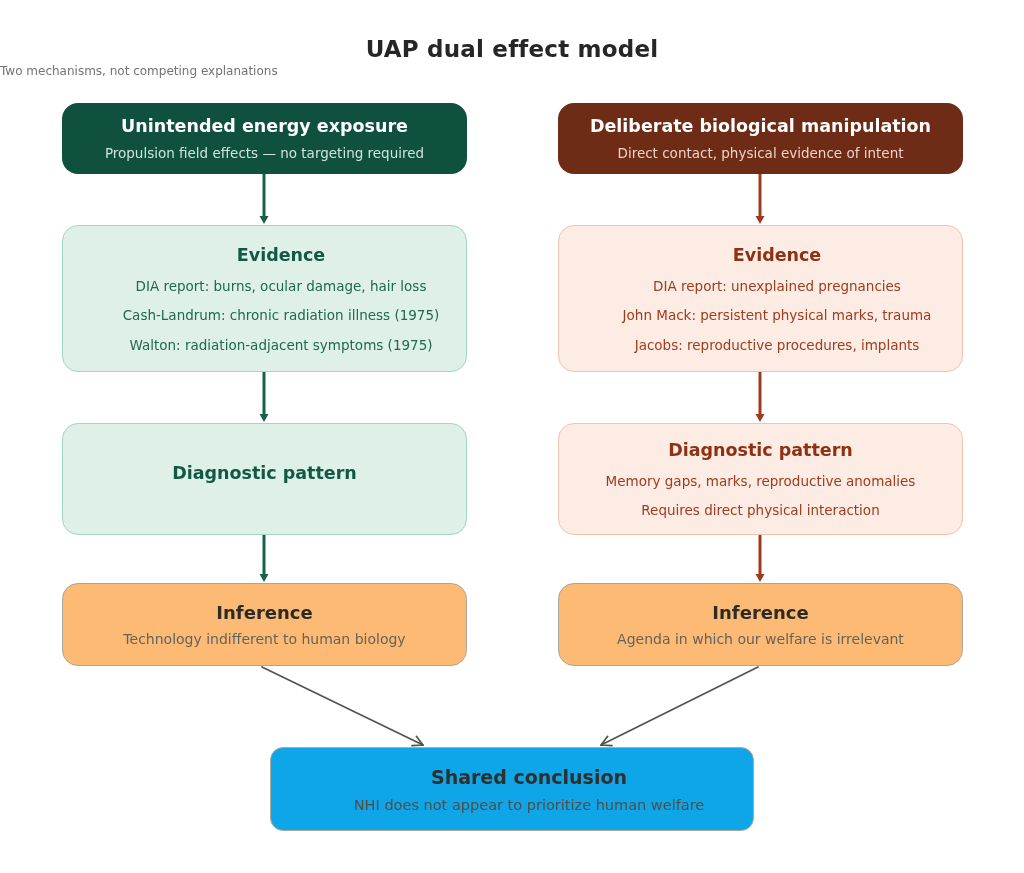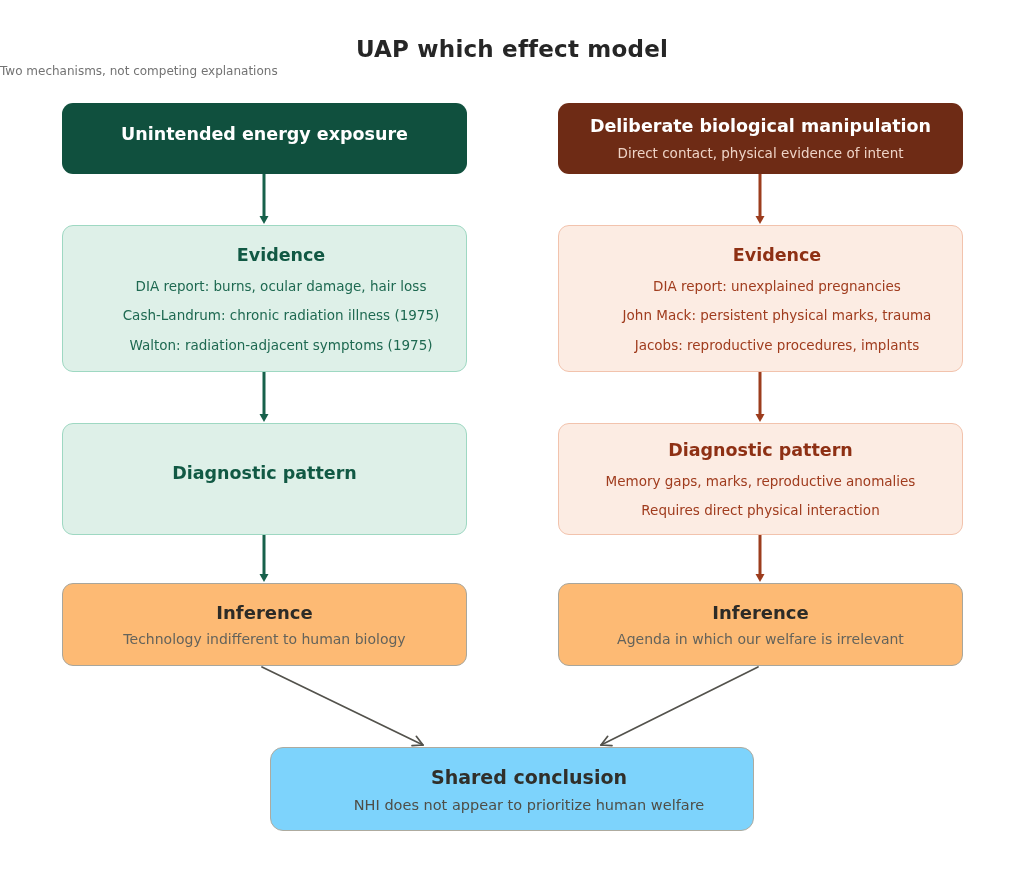--- a/index.html
+++ b/index.html
@@ -9,21 +9,21 @@
   }
   .fig-title {
     position:absolute; top:36px; left:0; width:100%; text-align:center;
     font-size:23px; font-weight:bold; color:#262626; letter-spacing:0.2px;
   }
   .fig-subtitle {
     position:absolute; top:64px; left:0; width:100%; text-align:left;
     font-size:12px; color:#737373;
   }
   .box {
-    position:absolute; box-sizing:border-box; border-radius:11px;
+    position:absolute; box-sizing:border-box; border-radius:16px;
     display:flex; flex-direction:column; align-items:center; justify-content:center;
     text-align:center; padding:6px 14px;
   }
   .col-left  { left:62px;  width:405px; }
   .col-right { left:558px; width:405px; }
 
   .header-box { top:103px; height:71px; }
   .header-box.green { background:#10503e; }
   .header-box.brown { background:#6e2b15; }
   .header-title { font-size:17.5px; font-weight:bold; color:#ffffff; margin-bottom:9px; }
@@ -41,33 +41,33 @@
   .red-light   .section-heading { color:#8e3014; }
   .lines { display:flex; flex-direction:column; gap:13.5px; font-size:13.5px; }
   .green-light .lines { color:#1e6951; }
   .red-light   .lines { color:#a03c1e; }
 
   .inference-box .section-heading { color:#2c2b27; font-size:18px; margin-bottom:8px; }
   .inference-box .body-text { font-size:14px; color:#64635b; }
 
   .conclusion-box {
     left:270px; top:747px; width:484px; height:84px;
-    background:#7dd3fc; border:1.5px solid #aeab9f; border-radius:13px;padding-left:48px;
+    background:#0ea5e9; border:1.5px solid #aeab9f; border-radius:13px;padding-left:48px;
   }
   .conclusion-box .section-heading { color:#302f2a; font-size:19px; margin-bottom:9px; }
   .conclusion-box .body-text { font-size:14.5px; color:#4f4e47; }
 
   .arrow-layer { position:absolute; left:0; top:0; width:1024px; height:873px; pointer-events:none; }
 </style>
 </head>
 <body>
 
 <div class="canvas">
 
-  <div class="fig-title">UAP which effect model</div>
+  <div class="fig-title">UAP dual effect model</div>
   <div class="fig-subtitle">Two mechanisms, not competing explanations</div>
 
   <svg class="arrow-layer" viewBox="0 0 1024 873">
 
     <g stroke="#17614b" fill="#17614b" stroke-width="3">
       <line x1="264" y1="174" x2="264" y2="217"></line>
         <polygon points="259.5,216 268.5,216 264,224" stroke-width="0"></polygon>
       <line x1="264" y1="372" x2="264" y2="415"></line>
         <polygon points="259.5,414 268.5,414 264,422" stroke-width="0"></polygon>
       <line x1="264" y1="535" x2="264" y2="575"></line>
@@ -86,20 +86,21 @@
     <g stroke="#53524c" fill="none" stroke-width="1.7" stroke-linecap="round">
       <path d="M262,667 L423,745"></path>
       <path d="M423,745 l-6.7,-8.7 M423,745 l-11,0.7"></path>
       <path d="M758,667 L601,745"></path>
       <path d="M601,745 l6.7,-8.7 M601,745 l11,0.7"></path>
     </g>
   </svg>
 
   <div class="box header-box green col-left">
     <div class="header-title">Unintended energy exposure</div>
+    <div class="header-sub">Propulsion field effects — no targeting required</div>
   </div>
 
   <div class="box evidence-box green-light col-left">
     <div class="section-heading">Evidence</div>
     <div class="lines">
       <span>DIA report: burns, ocular damage, hair loss</span>
       <span>Cash-Landrum: chronic radiation illness (1975)</span>
       <span>Walton: radiation-adjacent symptoms (1975)</span>
     </div>
   </div>

